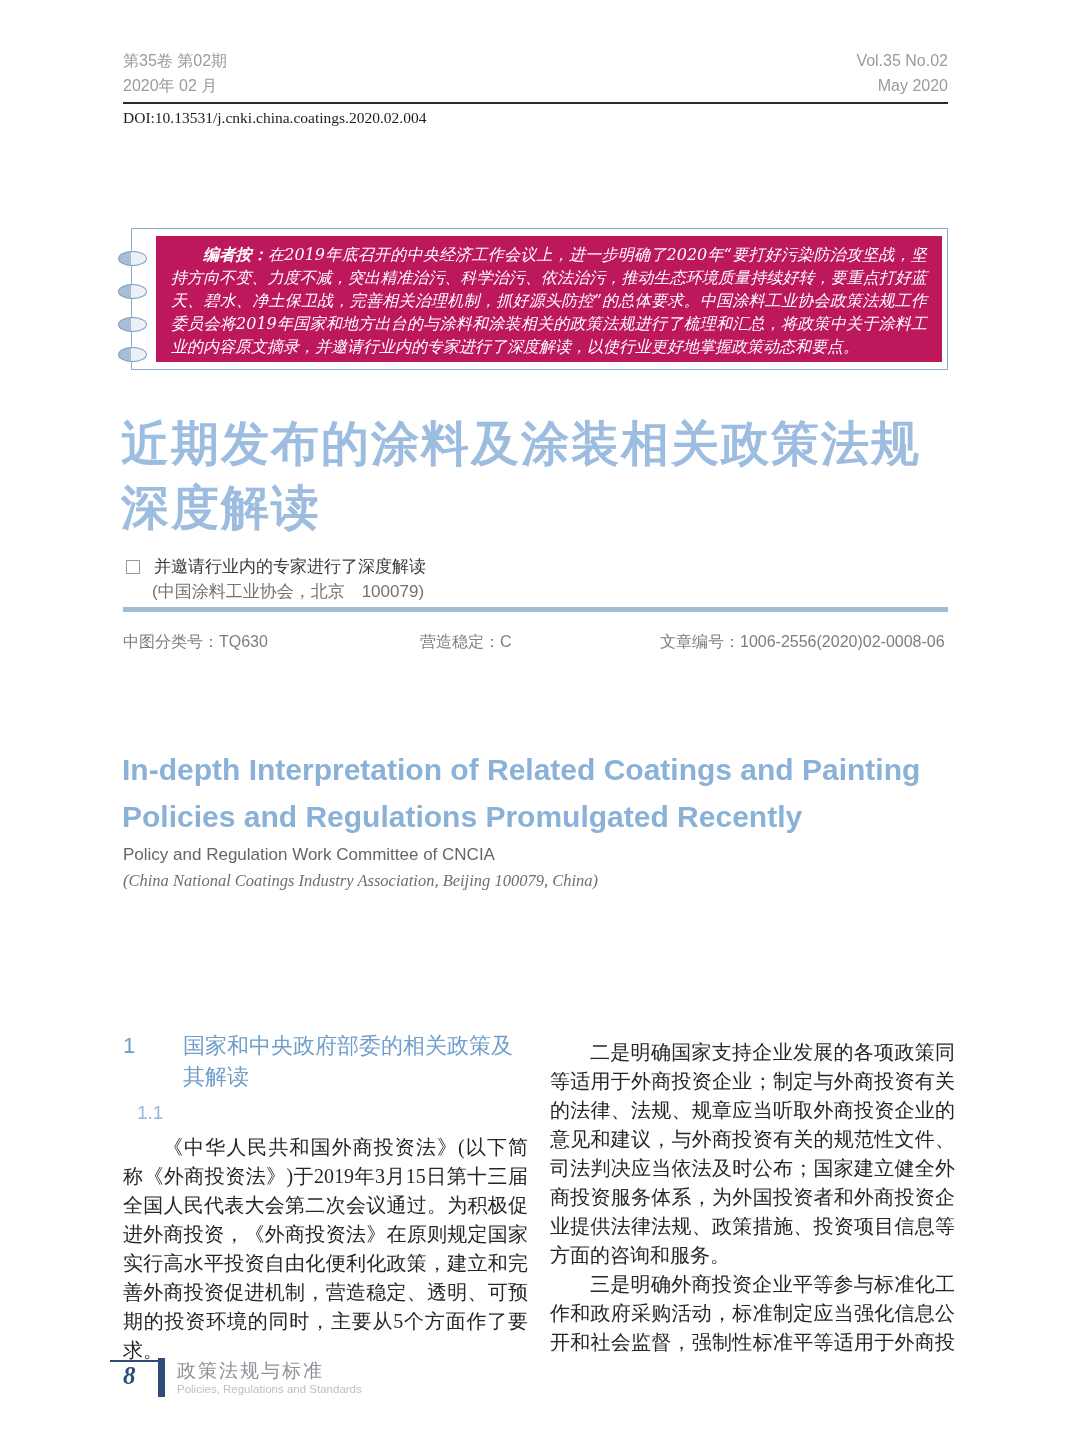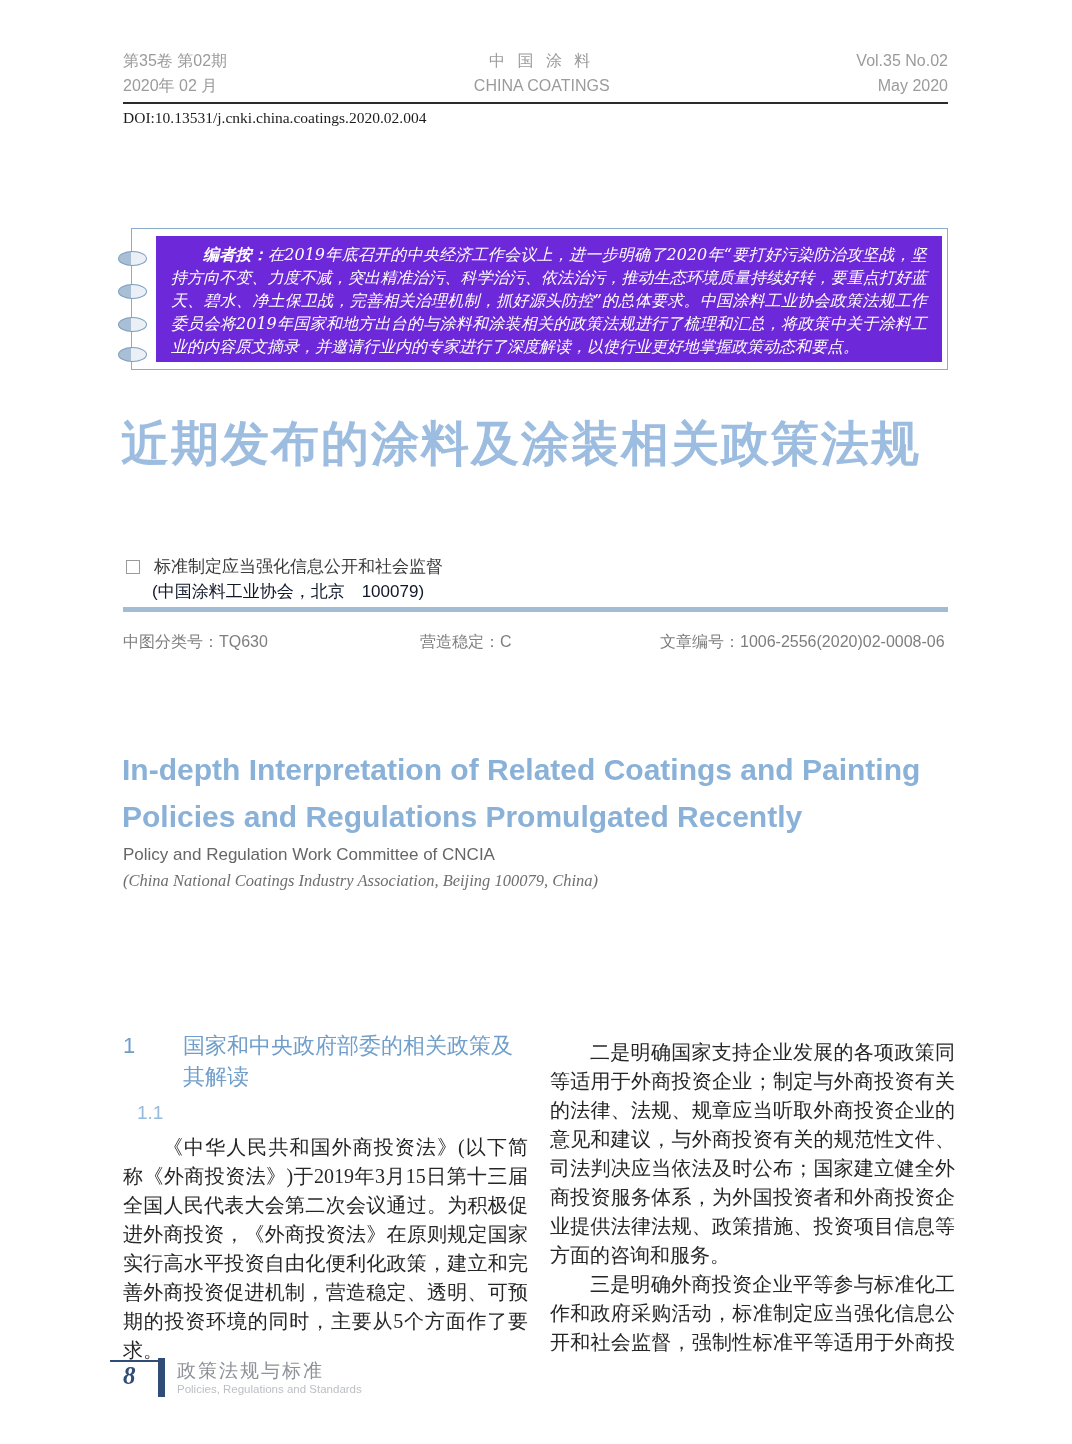--- a/index.html
+++ b/index.html
@@ -18,39 +18,39 @@
   .hdr-cn { letter-spacing:4px; }
 
   #hdr-rule { position:absolute; left:123px; top:102px; width:825px; height:2px; background:#2b2b2b; }
   #doi { position:absolute; left:123px; top:109px;
          font-family:"Liberation Serif", serif; font-size:15.5px; color:#1c1c1c; }
 
   
   #note-box  { position:absolute; left:131px; top:228px; width:815px; height:140px;
                border:1px solid #8cacce; background:#ffffff; }
   #note-inner{ position:absolute; top:7px; left:24px; right:5px; bottom:7px;
-               background:#6d28d9; overflow:hidden; }
+               background:#be185d; overflow:hidden; }
   #note-text { margin:0; padding:7px 15px 0 15px; color:#ffffff;
                font-family:"DejaVu Serif", serif; font-style:italic;
                font-size:16px; line-height:23px; text-indent:2em; text-align:justify; }
   #note-text b { font-style:italic; }
   .ring { position:absolute; width:27px; height:13px; left:-14px;
           border:1px solid #7b9cbd; border-radius:50%;
           background:linear-gradient(90deg,#a9bfd6 45%, #eaf0f6 45%); }
   .ring1{top:22px} .ring2{top:55px} .ring3{top:88px} .ring4{top:118px}
 
   
   #title-cn { position:absolute; left:121px; top:412px; width:840px;
               font-size:48px; font-weight:bold; color:#9dbde0;
               line-height:64px; letter-spacing:2px; }
   #author-cn { position:absolute; left:126px; top:555px; display:flex; align-items:center;
                font-size:17px; color:#3a3a3a; }
   .sq { width:12px; height:12px; border:1.5px solid #9a9a9a; display:inline-block;
         margin-right:14px; flex:none; }
-  #affil-cn { position:absolute; left:152px; top:580px; font-size:17px; color:#0f172a; }
+  #affil-cn { position:absolute; left:152px; top:580px; font-size:17px; color:#737373; }
 
   #blue-rule { position:absolute; left:123px; top:607px; width:825px; height:5px; background:#a2bcd6; }
 
   
   #meta { position:absolute; left:123px; top:632px; width:825px; height:22px;
           font-size:16px; color:#7e7e7e; }
   #meta span { position:absolute; top:0; white-space:nowrap; }
   #meta .m1 { left:0; }
   #meta .m2 { left:297px; }
   #meta .m3 { left:537px; }
@@ -90,49 +90,46 @@
   #ftr-en  { position:absolute; left:67px; top:28px; font-size:11.5px; color:#bcc0c4; }
 </style>
 </head>
 <body>
 
 <div id="hdr">
   <div class="hdr-left">
     <div>第35卷 第02期</div>
     <div>2020年 02 月</div>
   </div>
-  <div class="hdr-center">
-    <div class="hdr-cn">中 国 涂 料</div>
-    <div>CHINA COATINGS</div>
-  </div>
   <div class="hdr-right">
     <div>Vol.35 No.02</div>
     <div>May 2020</div>
   </div>
 </div>
 <div id="hdr-rule"></div>
 <div id="doi">DOI:10.13531/j.cnki.china.coatings.2020.02.004</div>
 
 <div id="note-box">
   <span class="ring ring1"></span>
   <span class="ring ring2"></span>
   <span class="ring ring3"></span>
   <span class="ring ring4"></span>
   <div id="note-inner">
     <p id="note-text"><b>编者按：</b><span>在2019年底召开的中央经济工作会议上，进一步明确了2020年“要打好污染防治攻坚战，坚持方向不变、力度不减，突出精准治污、科学治污、依法治污，推动生态环境质量持续好转，要重点打好蓝天、碧水、净土保卫战，完善相关治理机制，抓好源头防控”的总体要求。中国涂料工业协会政策法规工作委员会将2019年国家和地方出台的与涂料和涂装相关的政策法规进行了梳理和汇总，将政策中关于涂料工业的内容原文摘录，并邀请行业内的专家进行了深度解读，以使行业更好地掌握政策动态和要点。</span></p>
   </div>
 </div>
 
 <div id="title-cn">
   <div>近期发布的涂料及涂装相关政策法规</div>
+  <div>深度解读</div>
 </div>
 
 <div id="author-cn">
   <span class="sq"></span>
-  <span>标准制定应当强化信息公开和社会监督</span>
+  <span>并邀请行业内的专家进行了深度解读</span>
 </div>
 <div id="affil-cn">(中国涂料工业协会，北京　100079)</div>
 
 <div id="blue-rule"></div>
 
 <div id="meta">
   <span class="m1">中图分类号：TQ630</span>
   <span class="m2">营造稳定：C</span>
   <span class="m3">文章编号：1006-2556(2020)02-0008-06</span>
 </div>

